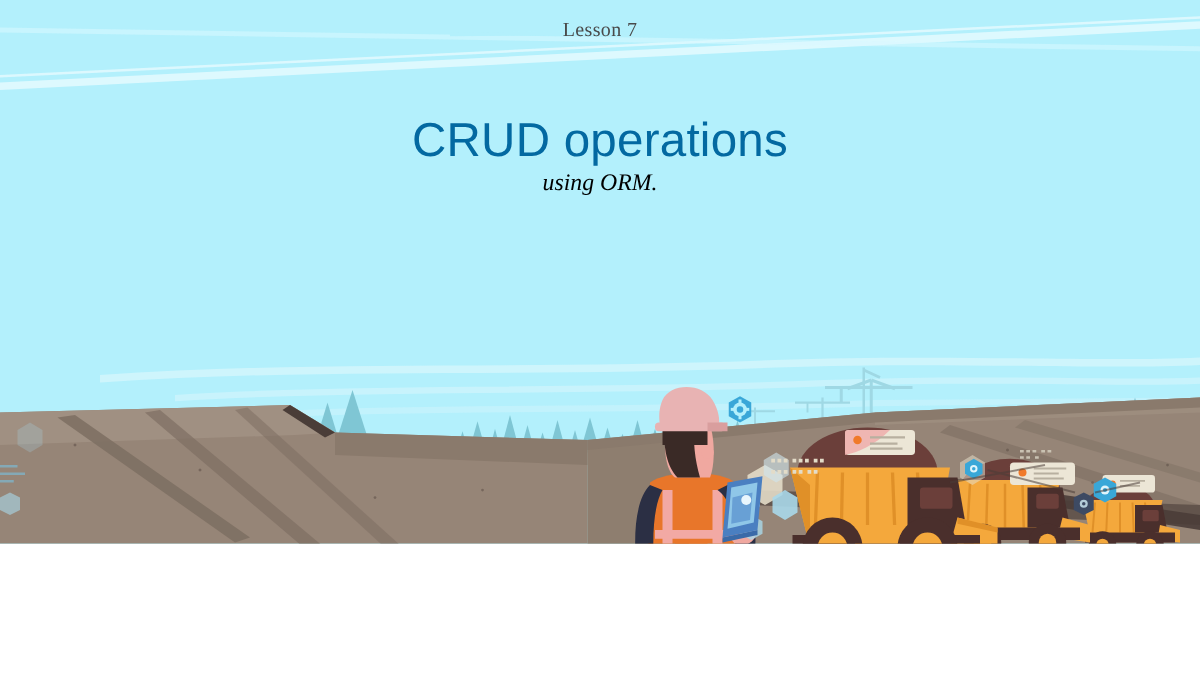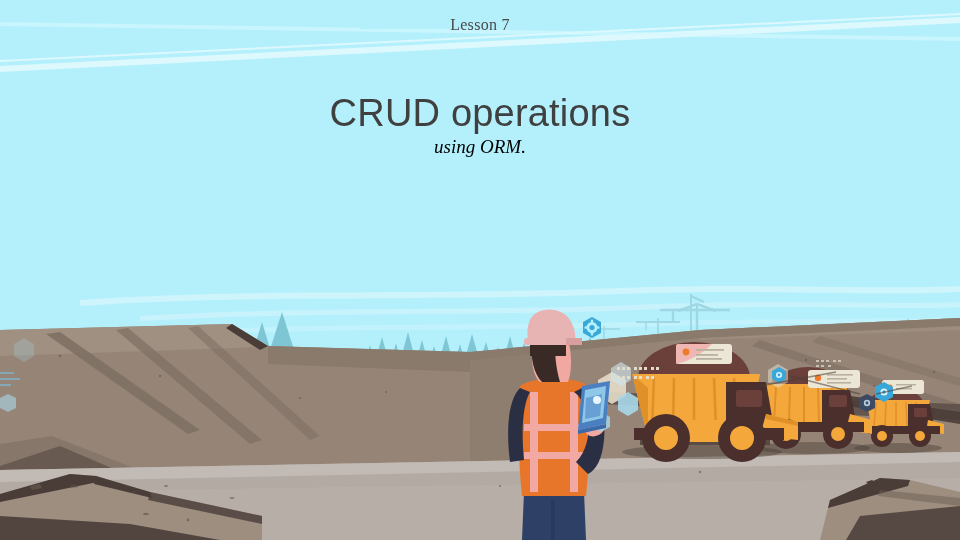--- a/index.html
+++ b/index.html
@@ -4,21 +4,21 @@
 <title>CRUD operations</title>
 <style>
   html, body {
     margin: 0;
     padding: 0;
     background: #ffffff;
   }
   #slide {
     position: relative;
     width: 960px;
-    height: 540px;
+    height: 435px;
     overflow: hidden;
     background: #b3f0fc;
     font-family: "Liberation Sans", sans-serif;
   }
   #slide svg.scene {
     position: absolute;
     inset: 0;
     width: 960px;
     height: 540px;
     display: block;
@@ -45,21 +45,21 @@
   }
   .slide-title {
     position: absolute;
     top: 92px;
     left: 0;
     width: 960px;
     text-align: center;
     font-family: "Liberation Sans", sans-serif;
     font-size: 38px;
     font-weight: 400;
-    color: #404040;
+    color: #0369a1;
     letter-spacing: 0.2px;
   }
   .slide-subtitle {
     position: absolute;
     top: 136px;
     left: 0;
     width: 960px;
     text-align: center;
     font-family: "Liberation Serif", serif;
     font-style: italic;

